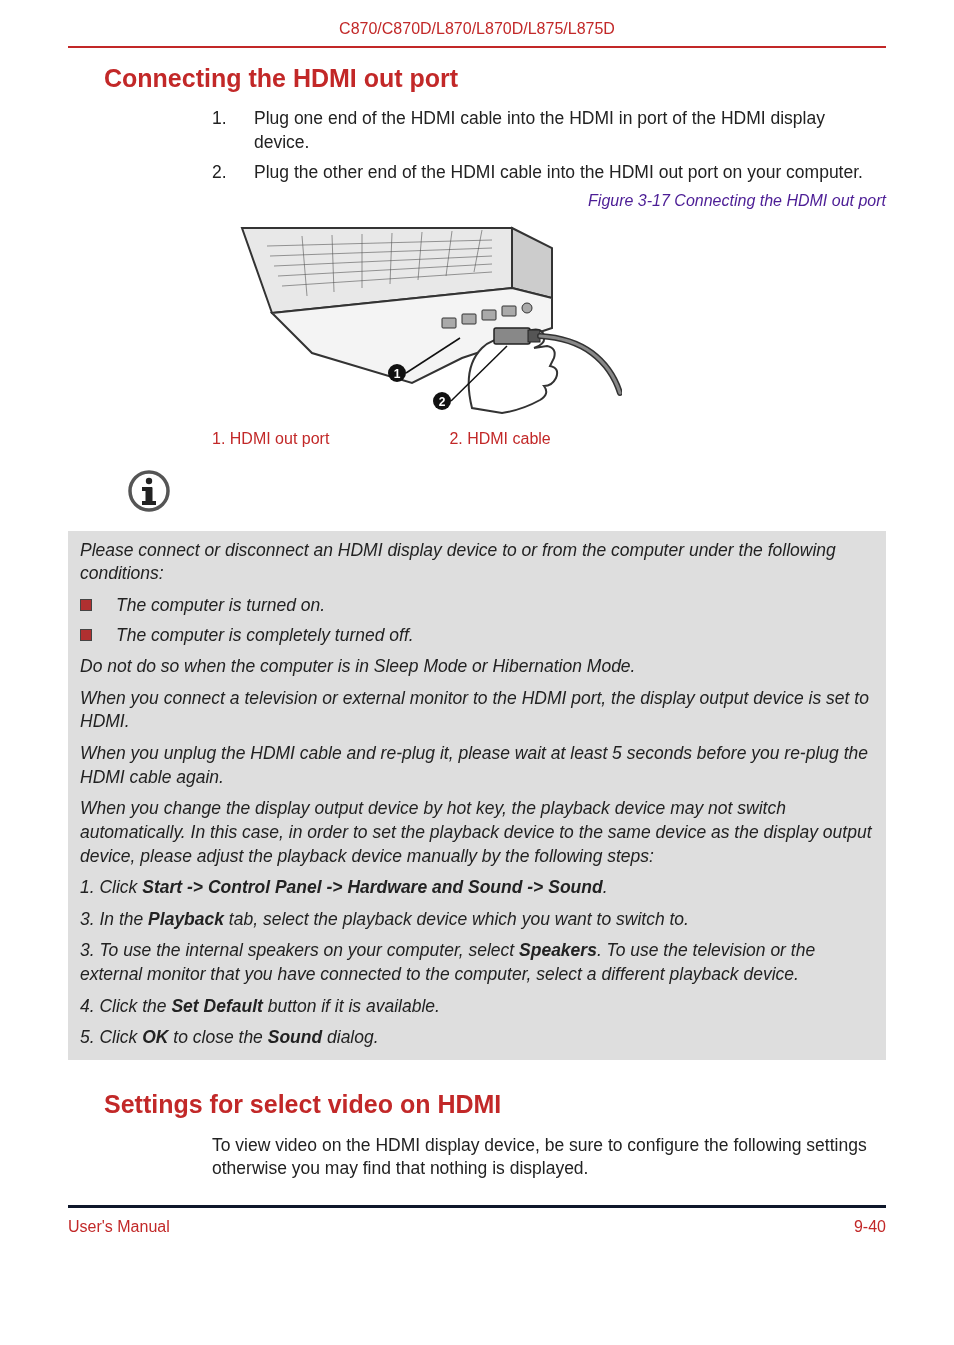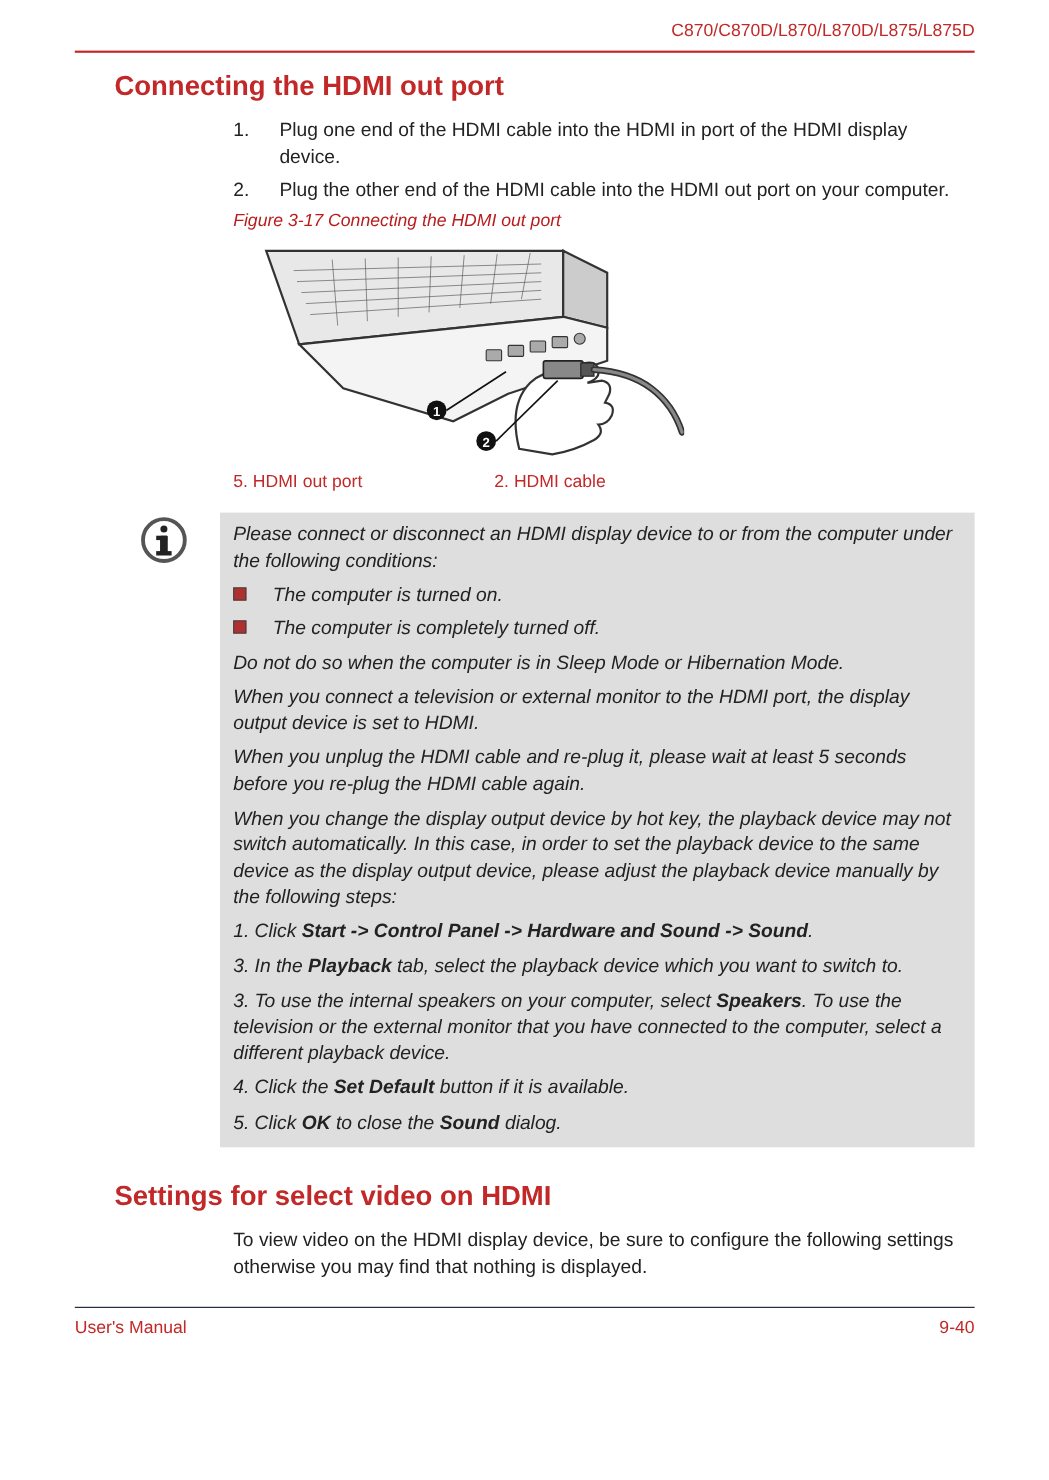--- a/index.html
+++ b/index.html
@@ -7,21 +7,21 @@
     font-family: Arial, Helvetica, sans-serif;
     background: #fff;
     width: 954px;
     margin: 0 auto;
     padding: 18px 68px 24px 68px;
     color: #222;
     font-size: 17.5px;
     line-height: 1.35;
   }
   .header-model {
-    text-align: right;
+    text-align: center;
     color: #c22828;
     font-size: 16px;
     padding-bottom: 6px;
   }
   .top-rule {
     border: none;
     border-top: 2.5px solid #c22828;
     margin-bottom: 14px;
   }
   h2.section-title {
@@ -43,44 +43,45 @@
     display: flex;
     gap: 18px;
     margin-bottom: 6px;
   }
   ol.num-list li .num {
     width: 24px;
     flex-shrink: 0;
     text-align: left;
   }
   .figure-caption {
-    color: #b91c1c;
+    color: #4c1d95;
     font-style: italic;
-    text-align: left;
+    text-align: right;
     font-size: 16px;
     margin: 6px auto 6px 144px;
   }
   .figure-wrap {
     margin-left: 144px;
     margin-bottom: 4px;
   }
   .keyline {
     margin-left: 144px;
     display: flex;
     gap: 120px;
     font-size: 16px;
     color: #c22828;
     margin-top: 2px;
     margin-bottom: 16px;
   }
   .info-block {
     display: flex;
     align-items: flex-start;
-    gap: 24px;
+    gap: 10px;
     margin-bottom: 28px;
+    flex-direction: column;
   }
   .info-icon {
     width: 50px;
     flex-shrink: 0;
     padding-top: 2px;
     margin-left: 58px;
   }
   .info-content {
     background: #dedede;
     flex: 1;
@@ -108,21 +109,21 @@
     border: 1px solid #444;
     flex-shrink: 0;
     margin-top: 5px;
   }
   .bold { font-weight: bold; font-style: italic; }
   .footer {
     display: flex;
     justify-content: space-between;
     color: #c22828;
     font-size: 16px;
-    border-top: 1px solid #0f172a;
+    border-top: 3px solid #0f172a;
     padding-top: 8px;
     margin-top: 24px;
   }
 </style>
 </head>
 <body>
 
 <div class="header-model">C870/C870D/L870/L870D/L875/L875D</div>
 <hr class="top-rule">
 
@@ -190,21 +191,21 @@
     <circle cx="185" cy="155" r="9" fill="#111"></circle>
     <text x="185" y="160" text-anchor="middle" fill="#fff" font-size="12" font-weight="bold">1</text>
     <line x1="194" y1="155" x2="248" y2="120" stroke="#111" stroke-width="1.5"></line>
     <circle cx="230" cy="183" r="9" fill="#111"></circle>
     <text x="230" y="188" text-anchor="middle" fill="#fff" font-size="12" font-weight="bold">2</text>
     <line x1="239" y1="183" x2="295" y2="128" stroke="#111" stroke-width="1.5"></line>
   </svg>
 </div>
 
 <div class="keyline">
-  <span>5. HDMI out port</span>
+  <span>1. HDMI out port</span>
   <span>2. HDMI cable</span>
 </div>
 
 <div class="info-block">
   <div class="info-icon">
     <svg width="46" height="46" viewBox="0 0 46 46">
       <circle cx="23" cy="23" r="19" fill="none" stroke="#555" stroke-width="3.5"></circle>
       <circle cx="23" cy="13" r="3.2" fill="#222"></circle>
       <rect x="19.5" y="19" width="7" height="16" rx="1" fill="#222"></rect>
       <rect x="16" y="19" width="10" height="4" fill="#222"></rect>

